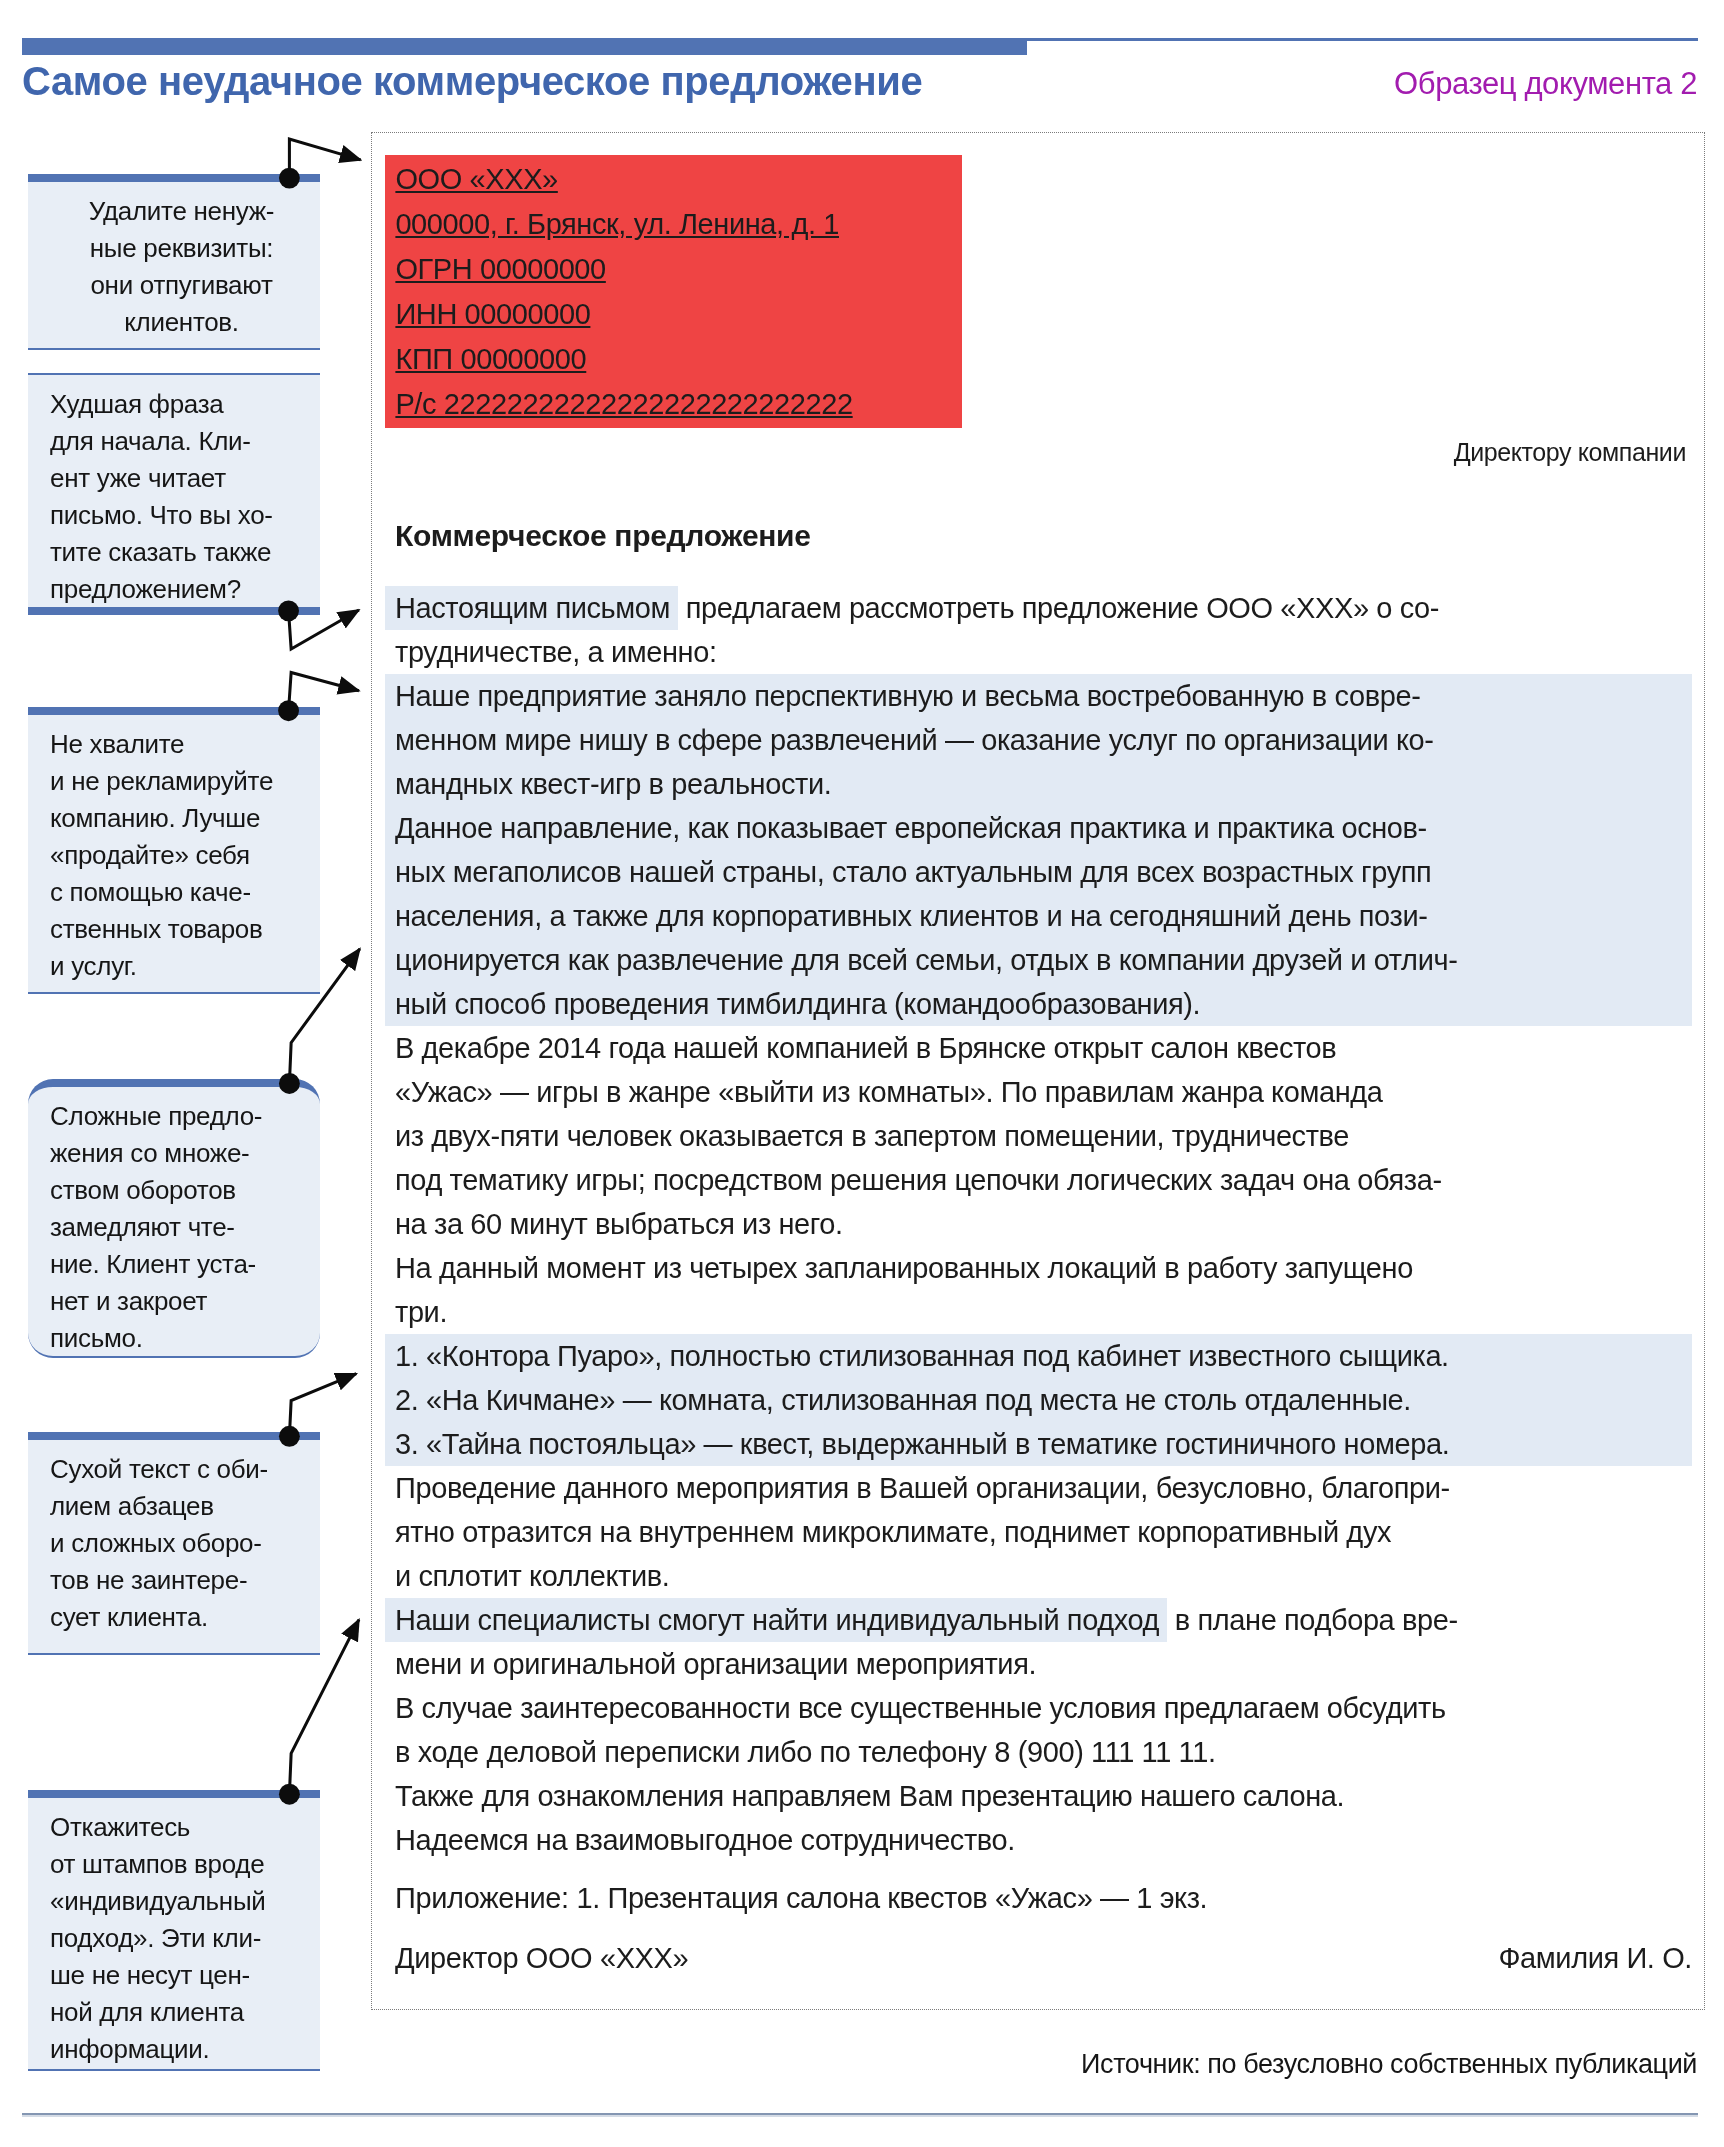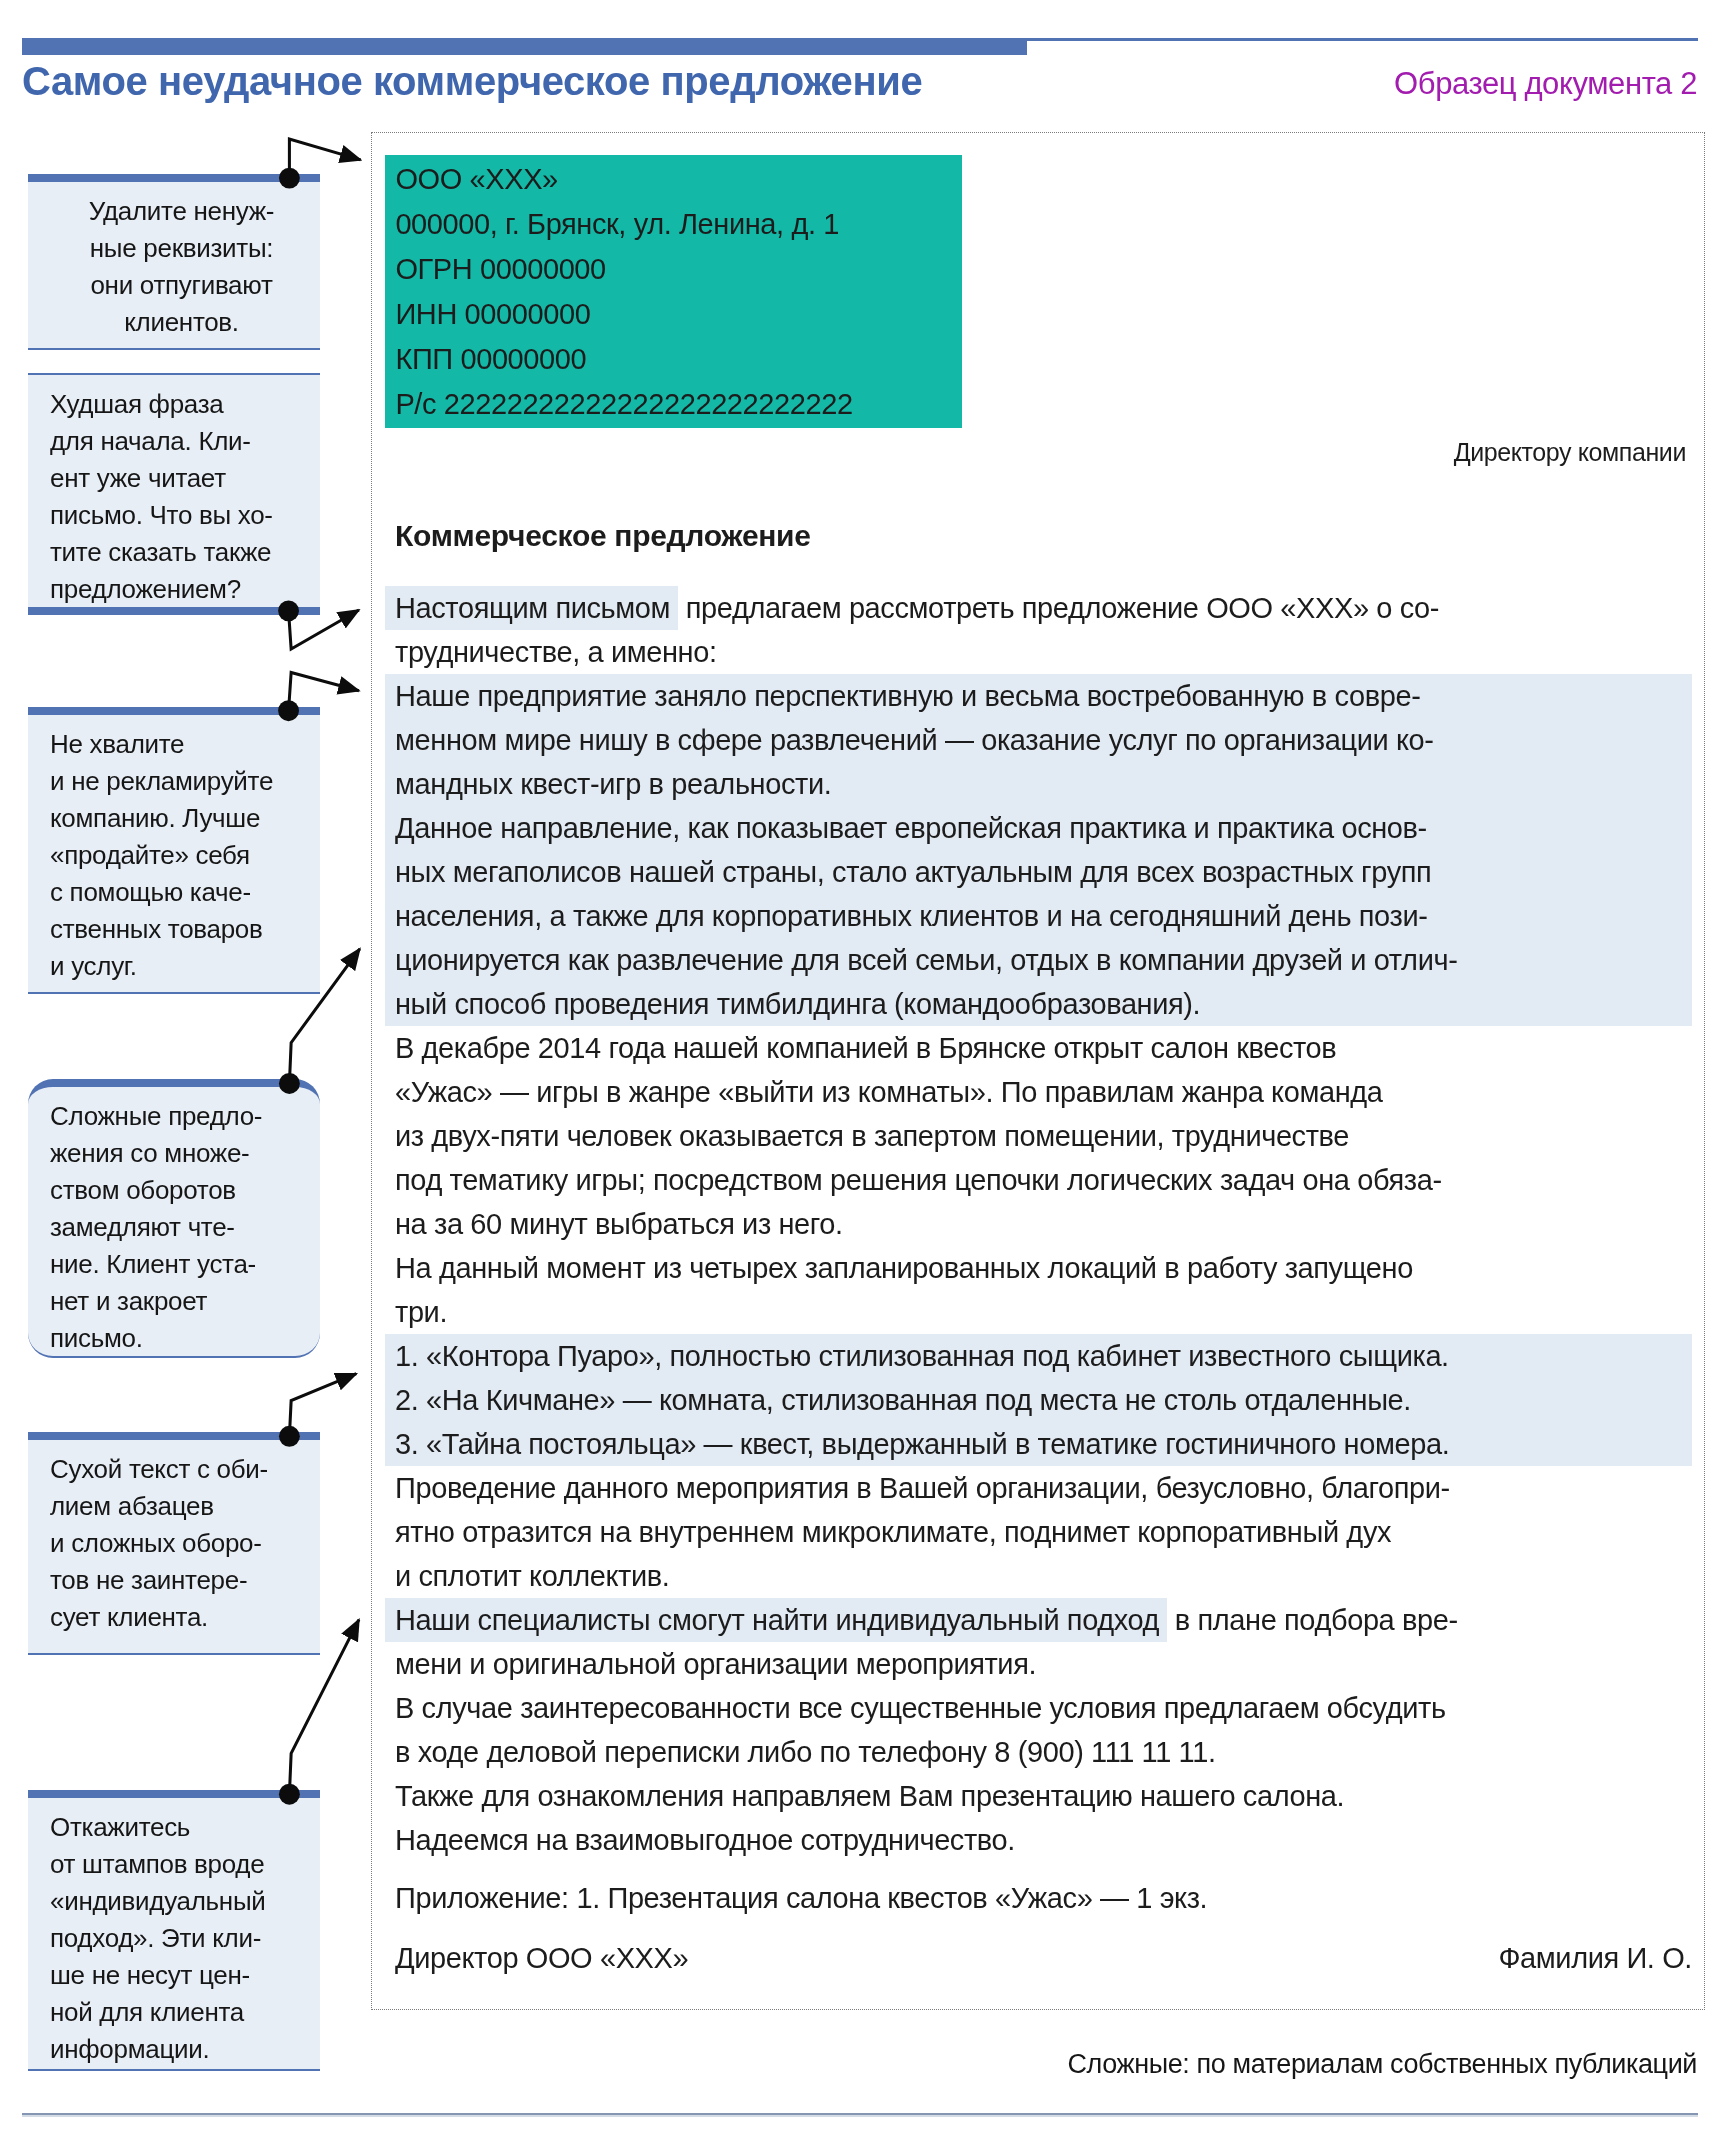--- a/index.html
+++ b/index.html
@@ -28,23 +28,23 @@
   .callout .ctext{
     padding:11.3px 7px 0 22px;font-size:26px;line-height:37px;
     white-space:pre-line;color:#161616;letter-spacing:-0.3px;
   }
   
   .doc{
     position:absolute;left:371px;top:132px;width:1334px;height:1878px;
     border:1.7px dotted #7b7b7b;box-sizing:border-box;background:#fff;
   }
   .requisites{
-    position:absolute;left:385px;top:155px;width:577px;background:#14b8a6;
+    position:absolute;left:385px;top:155px;width:577px;background:#ef4444;
     font-size:29px;line-height:45px;padding:1.7px 0 1.7px 10.4px;box-sizing:border-box;
-    white-space:pre-line;letter-spacing:-0.4px;
+    white-space:pre-line;letter-spacing:-0.4px;text-decoration:underline;
   }
   .addressee{
     position:absolute;left:395px;top:430px;width:1291px;height:44px;line-height:44px;
     text-align:right;font-size:25px;letter-spacing:-0.4px;
   }
   .doc-heading{
     position:absolute;left:395px;top:514px;width:1291px;height:44px;line-height:44px;
     font-size:30px;font-weight:bold;letter-spacing:-0.3px;
   }
   .doc-body{position:absolute;left:395px;top:586px;width:1297px;}
@@ -168,21 +168,21 @@
       <div class="doc-line"><span>в ходе деловой переписки либо по телефону 8 (900) 111 11 11.</span></div>
       <div class="doc-line"><span>Также для ознакомления направляем Вам презентацию нашего салона.</span></div>
       <div class="doc-line"><span>Надеемся на взаимовыгодное сотрудничество.</span></div>
       <div class="doc-line appendix">Приложение: 1. Презентация салона квестов «Ужас» — 1 экз.</div>
       <div class="signature-row">
         <span>Директор ООО «ХХХ»</span>
         <span>Фамилия И. О.</span>
       </div>
     </div>
 
-  <div class="source-line">Сложные: по материалам собственных публикаций</div>
+  <div class="source-line">Источник: по безусловно собственных публикаций</div>
   <div class="bottom-rule"></div>
   <div class="bottom-rule-light"></div>
 
   <svg id="overlay" viewBox="0 0 1984 2471">
     <defs>
       <marker id="arrow" viewBox="0 0 12 10" refX="11" refY="5" markerWidth="26" markerHeight="22" markerUnits="userSpaceOnUse" orient="auto-start-reverse">
         <path d="M0,0 L12,5 L0,10 z" fill="#0c0c0c"></path>
       </marker>
     </defs>
     <g stroke="#0c0c0c" stroke-width="3.5" fill="none">

